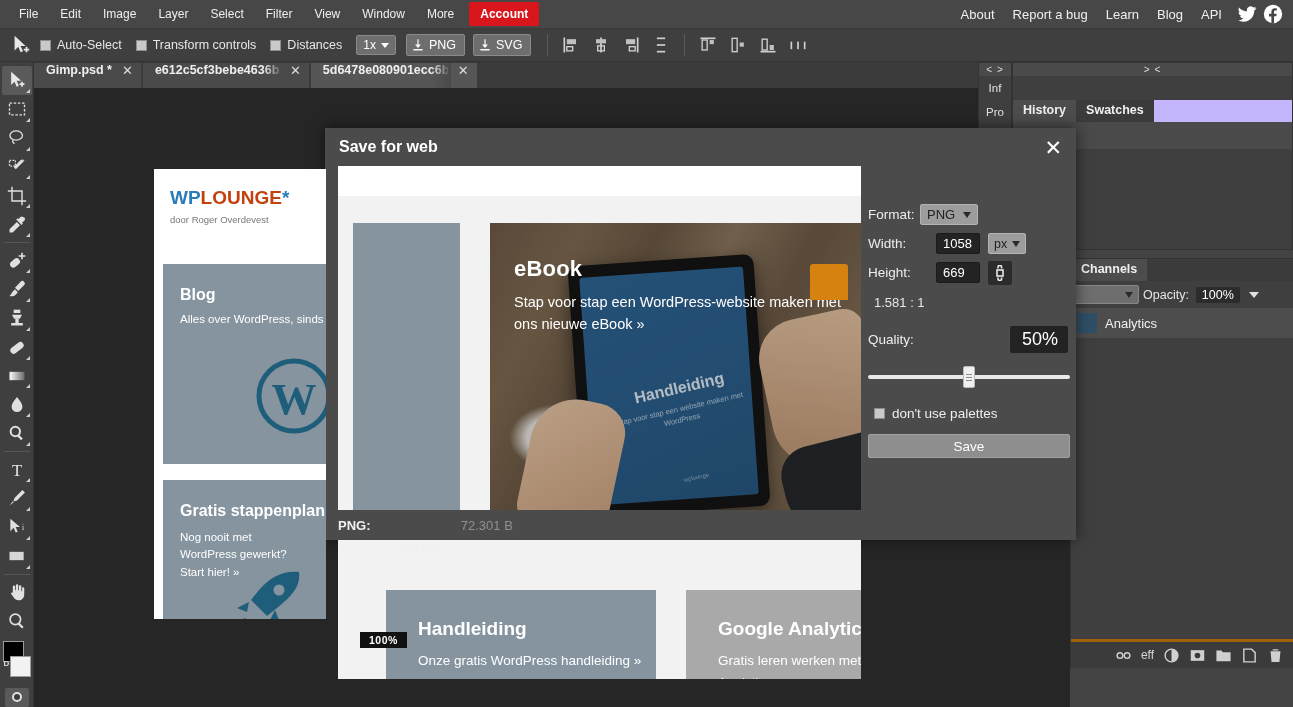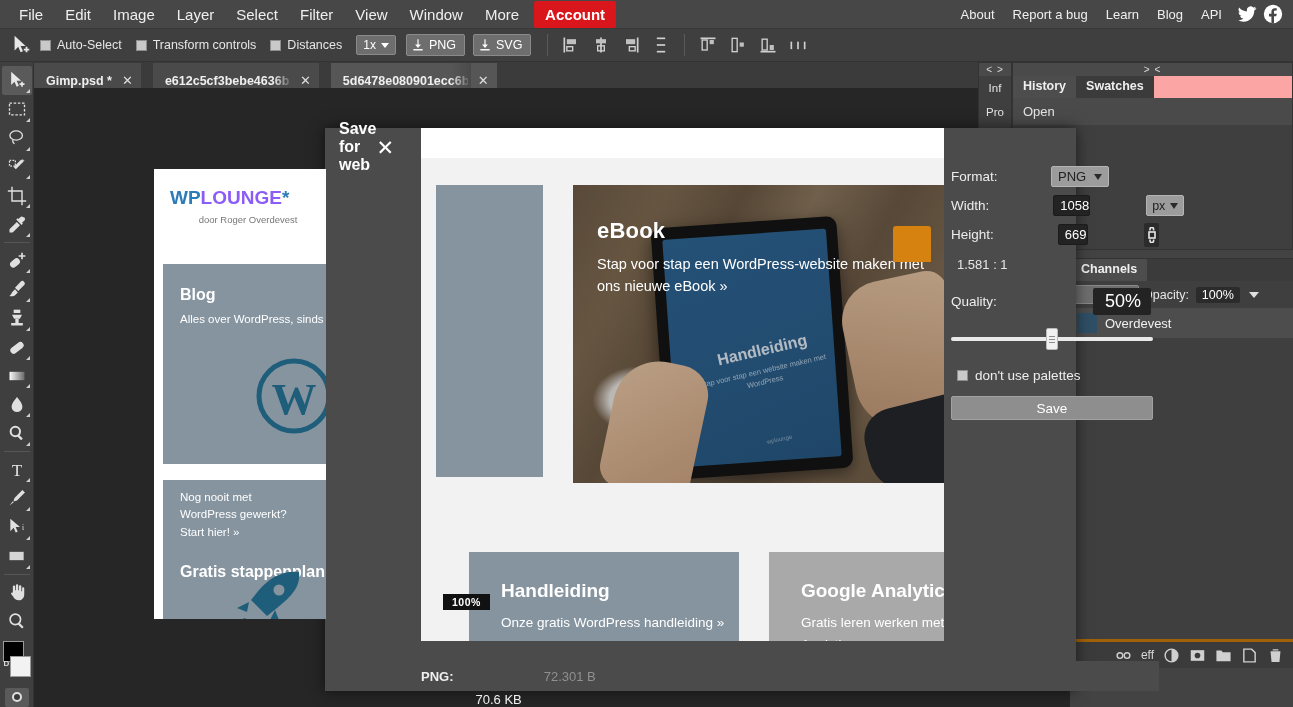--- a/index.html
+++ b/index.html
@@ -16,21 +16,21 @@
 
   
   .menubar {
     position: absolute; left: 0; top: 0; width: 1293px; height: 29px;
     background: #474747;
     display: flex; align-items: center;
     border-bottom: 1px solid #3a3a3a;
   }
   .menu-left { display: flex; align-items: center; padding-left: 8px; }
   .menu-item {
-    padding: 4px 11px; font-size: 15px; color: #efefef; cursor: default;
+    padding: 4px 11px; font-size: 12px; color: #efefef; cursor: default;
     white-space: nowrap;
   }
   .menu-item.account {
     background: #d8161b; color: #fff; font-weight: bold; padding: 5px 11px;
     border-radius: 2px; margin-left: 4px;
   }
   .menu-right {
     margin-left: auto; display: flex; align-items: center; padding-right: 10px;
   }
   .menu-right .menu-item { padding: 4px 9px; font-size: 13px; }
@@ -65,22 +65,22 @@
   .dl-ico { width: 14px; height: 14px; margin-right: 4px; }
   .sep-v { width: 1px; height: 22px; background: #5a5a5a; margin: 0 8px; }
   .align-ico { width: 20px; height: 20px; margin: 0 5px; opacity: .92; }
 
   
   .tabbar {
     position: absolute; left: 34px; top: 62px; width: 960px; height: 26px;
     background: #3b3b3b; display: flex; align-items: flex-end;
   }
   .doc-tab {
-    display: flex; align-items: flex-end; height: 25px; padding: 0 8px 0 12px;
-    background: #4a4a4a; margin-right: 12px; font-size: 12.5px; font-weight: bold;
+    display: flex; align-items: flex-start; height: 25px; padding: 0 8px 0 12px;
+    background: #4a4a4a; margin-right: 2px; font-size: 12.5px; font-weight: bold;
     color: #efefef; max-width: 170px; position: relative;
   }
   .doc-tab.active { background: #565656; }
   .doc-tab .tname {
     overflow: hidden; white-space: nowrap; text-overflow: clip;
     max-width: 125px; display: block;
   }
   .doc-tab .tclose { margin-left: 10px; font-size: 13px; font-weight: normal; color: #ddd; }
   .tab-fade {
     position: absolute; right: 26px; top: 0; width: 20px; height: 100%;
@@ -128,21 +128,21 @@
   .dock-mini .grip { height: 13px; display:flex; align-items:center; justify-content:center;
                      font-size: 10px; color:#ddd; background:#4a4a4a; letter-spacing:1px;}
   .dock-mini .vtab { padding: 6px 0; text-align: center; font-size: 11.5px; color: #e2e2e2; }
 
   .dock-hist {
     position: absolute; left: 1012px; top: 62px; width: 281px; height: 188px;
     background: #3f3f3f; border: 1px solid #333;
   }
   .dock-grip { height: 13px; background: #4a4a4a; display:flex; align-items:center;
                justify-content:center; font-size: 10px; color:#ddd; letter-spacing: 1px; }
-  .tabrow { display: flex; height: 22px; background: #fca5a5; }
+  .tabrow { display: flex; height: 22px; background: #c4b5fd; margin-top: 24px; }
   .ptab { padding: 3px 10px; font-size: 12.5px; font-weight: bold; color: #efefef;
           background: #3b3b3b; }
   .ptab.active { background: #4d4d4d; }
   .hist-item { padding: 6px 10px; font-size: 13px; color: #e4e4e4; background: #4a4a4a; }
 
   .dock-layers {
     position: absolute; left: 1070px; top: 258px; width: 223px; height: 410px;
     background: #3f3f3f; border-top: 1px solid #333; border-left: 1px solid #333;
   }
   .lay-tabrow { display: flex; height: 22px; background: #3b3b3b; }
@@ -164,23 +164,23 @@
   .layer-name { font-size: 13px; color: #f0f0f0; }
   .lay-footer {
     position: absolute; left: 0; bottom: 0; width: 223px; height: 29px;
     background: #3b3b3b; display: flex; align-items: center; justify-content: flex-end;
     gap: 9px; padding-right: 10px; border-top: 3px solid #a16207;
   }
   .foot-ico { width: 17px; height: 17px; opacity: .95; }
 
   
   .dialog {
-    position: absolute; left: 325px; top: 128px; width: 751px; height: 563px;
+    position: absolute; left: 325px; top: 128px; width: 751px; height: 412px;
     background: #4b4b4b; box-shadow: 0 0 14px rgba(0,0,0,.55);
-    display: flex; flex-direction: row;
+    display: flex; flex-direction: column;
   }
   .dlg-title {
     height: 38px; background: #4b4b4b; display: flex; align-items: center;
     padding: 0 14px; font-size: 16px; font-weight: bold; color: #fff;
     flex: 0 0 38px;
   }
   .dlg-close { margin-left: auto; font-size: 21px; font-weight: normal; color: #fff;
                line-height: 1; cursor: pointer; }
   .dlg-body { flex: 1; display: flex; position: relative; }
 
@@ -263,21 +263,21 @@
   .zoom-badge {
     position: absolute; left: 22px; bottom: 31px; background: #111; color: #fff;
     font-size: 10.5px; font-weight: bold; padding: 2px 9px; letter-spacing: .5px;
   }
 
   
   .ctrl-pane {
     position: absolute; left: 539px; top: 0; width: 212px; height: 513px;
     padding: 34px 0 0 0;
   }
-  .ctrl-row { display: flex; align-items: center; height: 29px; padding-left: 4px; gap: 48px; }
+  .ctrl-row { display: flex; align-items: center; height: 29px; padding-left: 4px; }
   .ctrl-lbl { width: 52px; font-size: 13.5px; color: #ededed; }
   .sel-box {
     background: #9c9c9c; border: 1px solid #b4b4b4; border-radius: 2px; color: #222;
     font-size: 13px; height: 21px; display: flex; align-items: center;
     padding: 0 6px; min-width: 52px; justify-content: space-between; gap: 8px;
   }
   .sel-caret { width: 0; height: 0; border-left: 4.5px solid transparent;
                border-right: 4.5px solid transparent; border-top: 6px solid #2a2a2a; }
   .num-box {
     background: #232323; border: 1px solid #1b1b1b; border-radius: 2px;
@@ -620,21 +620,21 @@
     <div class="blend-row">
       <div class="blend-sel">
         <span class="sel-caret"></span>
       </div>
       <span class="op-label">Opacity:</span>
       <span class="op-val">100%</span>
       <span class="op-caret"></span>
     </div>
     <div class="layer-row">
       <span class="layer-thumb"></span>
-      <span class="layer-name">Overdevest</span>
+      <span class="layer-name">Analytics</span>
     </div>
     <div class="lay-footer">
       <svg class="foot-ico" viewBox="0 0 24 24">
           <circle cx="7" cy="12" r="4" fill="none" stroke="#d8d8d8" stroke-width="2"></circle>
           <circle cx="17" cy="12" r="4" fill="none" stroke="#d8d8d8" stroke-width="2"></circle>
         </svg>
       <span style="font-size:12px;color:#d8d8d8;">eff</span>
       <svg class="foot-ico" viewBox="0 0 24 24">
           <circle cx="12" cy="12" r="9" fill="none" stroke="#d8d8d8" stroke-width="2"></circle>
           <path fill="#d8d8d8" d="M12 3a9 9 0 0 1 0 18z"></path>
@@ -750,34 +750,34 @@
       <div class="dlg-status">
         <span class="st-key">PNG:</span>
         <span class="st-val">70.6 KB</span>
         <span class="st-bytes">72.301 B</span>
       </div>
     </div>
   </div>
 
   <div style="position:absolute;left:154px;top:169px;width:172px;height:450px;background:#fff;overflow:hidden;z-index:0;">
     <div style="padding:18px 0 0 16px;">
-      <span style="font-size:19px;font-weight:bold;color:#2b7cb8;">WP</span><span style="font-size:19px;font-weight:bold;color:#8b5cf6;">LOUNGE</span><span style="font-size:19px;font-weight:bold;color:#2b7cb8;">*</span>
-      <div style="font-size:9.5px;color:#777;margin-top:5px;text-align:center;">door Roger Overdevest</div>
+      <span style="font-size:19px;font-weight:bold;color:#2b7cb8;">WP</span><span style="font-size:19px;font-weight:bold;color:#c2410c;">LOUNGE</span><span style="font-size:19px;font-weight:bold;color:#2b7cb8;">*</span>
+      <div style="font-size:9.5px;color:#777;margin-top:5px;">door Roger Overdevest</div>
     </div>
     <div style="position:absolute;left:9px;top:95px;width:180px;height:200px;background:#85949f;color:#fff;">
       <div style="font-size:16px;font-weight:bold;padding:22px 0 0 17px;">Blog</div>
       <div style="font-size:11.5px;padding:9px 0 0 17px;white-space:nowrap;">Alles over WordPress, sinds 2012</div>
       <svg style="position:absolute;left:91px;top:92px;width:80px;height:80px;" viewBox="0 0 64 64">
         <circle cx="32" cy="32" r="28" fill="none" stroke="#1f5e7a" stroke-width="4"></circle>
         <text x="32" y="46" font-size="36" font-family="Liberation Serif, serif" font-weight="bold" fill="#1f5e7a" text-anchor="middle">W</text>
       </svg>
     </div>
     <div style="position:absolute;left:9px;top:311px;width:180px;height:200px;background:#85949f;color:#fff;">
+      <div style="font-size:16px;font-weight:bold;padding:22px 0 0 17px;">Gratis stappenplan</div>
       <div style="font-size:11.5px;padding:9px 0 0 17px;width:135px;line-height:1.5;">Nog nooit met WordPress gewerkt? Start hier! »</div>
-      <div style="font-size:16px;font-weight:bold;padding:22px 0 0 17px;">Gratis stappenplan</div>
       <svg style="position:absolute;left:62px;top:88px;width:86px;height:76px;" viewBox="0 0 86 76">
         <path fill="#1f5e7a" d="M74 4c-16-2-30 6-40 18l-8 10 16 16 10-8C64 30 76 20 74 4z"></path>
         <circle cx="54" cy="22" r="7" fill="#85949f" stroke="#1f5e7a" stroke-width="3"></circle>
         <path fill="#1f5e7a" d="M24 34l-12 6 10 4zM44 54l6-12 4 10zM6 56l14-6 4 4-14 6zM8 66l20-10 3 3-20 10z"></path>
       </svg>
     </div>
   </div>
 
 </div>
 

